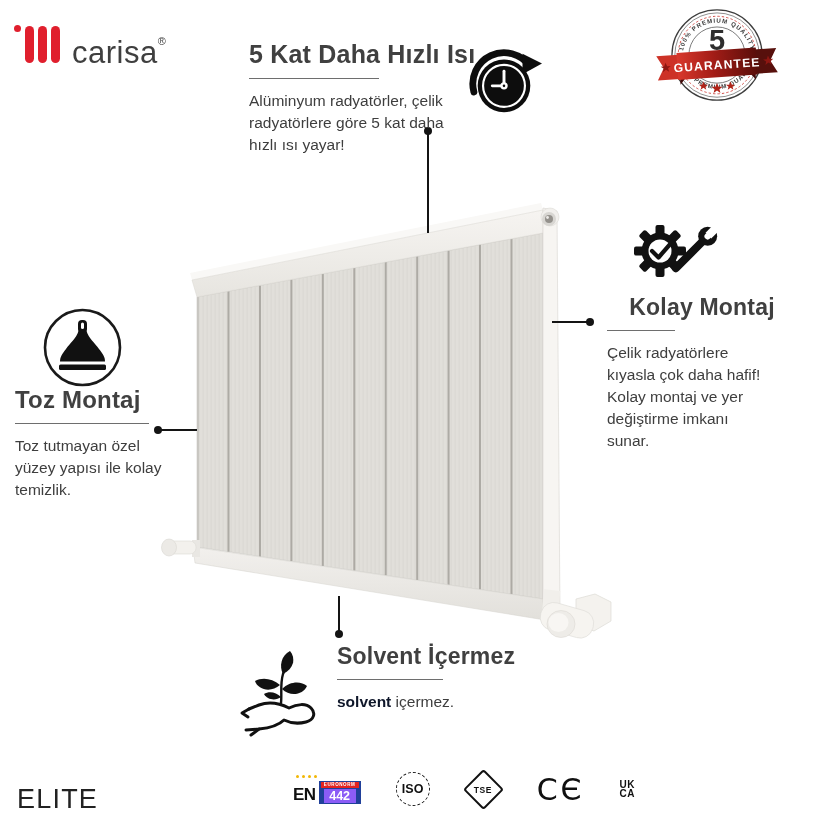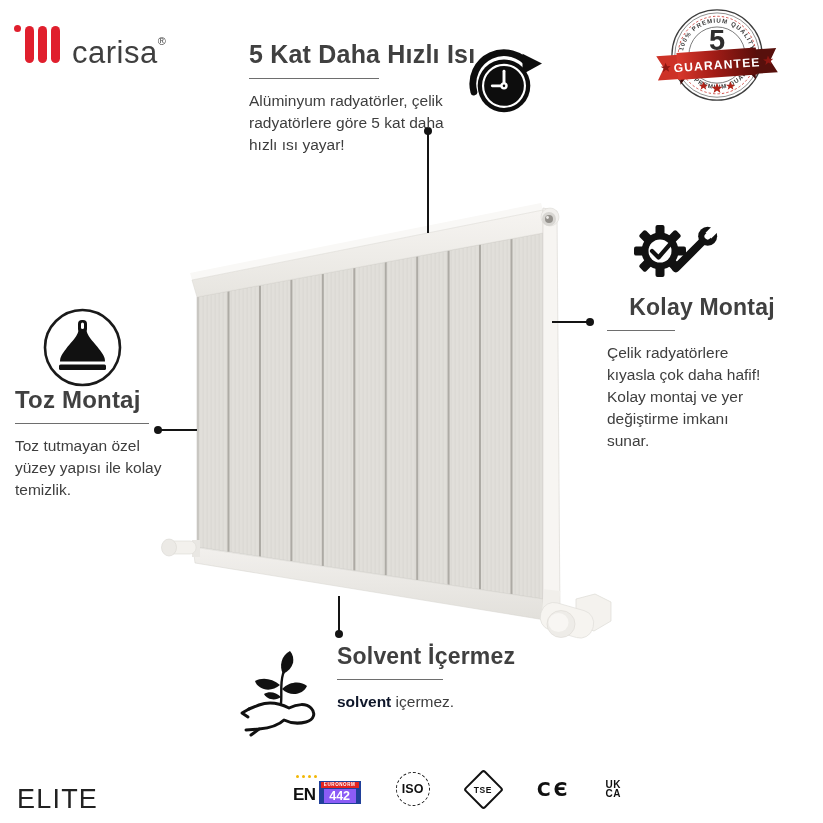--- a/index.html
+++ b/index.html
@@ -39,21 +39,21 @@
   .cert-en{display:flex;align-items:flex-end;gap:3px;position:relative;padding-top:6px;}
   .en-stars{position:absolute;top:0px;left:3px;display:flex;gap:3px;}
   .en-star{width:3px;height:3px;background:#f2b705;border-radius:50%;}
   .en-txt{font-weight:800;font-size:17px;letter-spacing:-0.5px;line-height:18px;}
   .en-box{width:42px;height:23px;background:#20409a;display:flex;flex-direction:column;align-items:center;padding-top:1px;box-sizing:border-box;}
   .en-strip{background:#e42320;color:#fff;font-size:4.5px;font-weight:700;letter-spacing:0.6px;width:38px;text-align:center;line-height:6px;height:6px;overflow:hidden;}
   .en-num{background:#8b5cf6;color:#fff;font-weight:800;font-size:12.5px;width:32px;text-align:center;line-height:14px;height:14px;margin-top:1px;}
   .cert-iso{width:34px;height:34px;border:1.6px dashed #1c1c1c;border-radius:50%;display:flex;align-items:center;justify-content:center;font-weight:800;font-size:12.5px;box-sizing:border-box;}
   .cert-tse{width:25px;height:25px;border:2.2px solid #111;border-radius:3px;transform:rotate(45deg);display:flex;align-items:center;justify-content:center;margin:0 4px;}
   .cert-tse span{transform:rotate(-45deg);font-size:8.5px;font-weight:700;letter-spacing:0.5px;}
-  .cert-ce{font-family:"DejaVu Sans",sans-serif;font-size:19px;font-weight:700;letter-spacing:3px;}
+  .cert-ce{font-family:"DejaVu Sans",sans-serif;font-size:30px;font-weight:400;letter-spacing:3px;}
   .cert-ukca{font-size:10px;font-weight:800;line-height:0.95;letter-spacing:0.5px;}
   
   .product-name{left:17px;top:784px;font-size:27px;font-weight:400;letter-spacing:1.2px;color:#222;}
   svg{display:block;}
 </style>
 </head>
 <body>
 
 <svg class="abs" style="left:0;top:0;" width="823" height="823" viewBox="0 0 823 823" aria-hidden="true">
   <defs>

